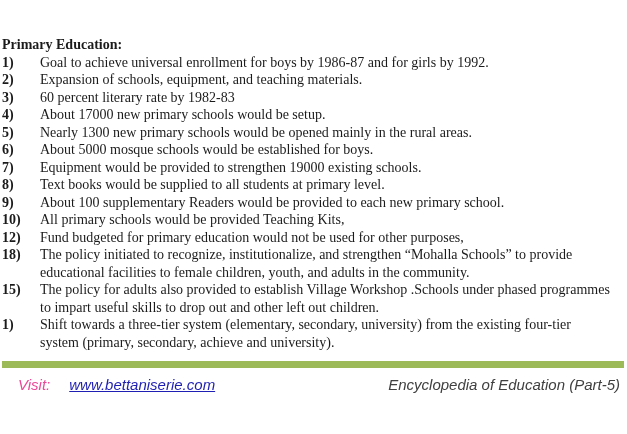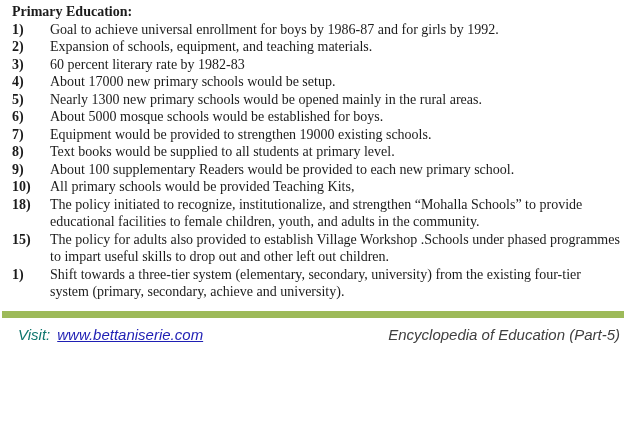--- a/index.html
+++ b/index.html
@@ -4,21 +4,21 @@
 <style>
   html, body { margin: 0; padding: 0; }
   body {
     width: 627px; height: 434px;
     background: #ffffff;
     color: #1b1b1b;
     font-family: "Liberation Serif", serif;
     overflow: hidden;
     position: relative;
   }
-  .doc { padding: 3px 2px 0 12px; }
+  .doc { padding: 3px 2px 0 2px; margin-top: 33px; }
   .heading {
     font-weight: bold;
     font-size: 14px;
     line-height: 17.5px;
   }
   .item { display: flex; align-items: flex-start; }
   .num {
     flex: 0 0 38px;
     width: 38px;
     font-weight: bold;
@@ -42,20 +42,21 @@
     padding: 8px 7px 0 18px;
     font-family: "Liberation Sans", sans-serif;
     font-style: italic;
     font-size: 15px;
   }
   .visit-label { color: #8C9CAD; margin-right: 7px; }
   a.site-link {
     color: #1F1FB4;
     text-decoration: underline;
     cursor: pointer;
+    margin-left: 12px;
   }
   .publication { color: #8C9CAD; }
 </style>
 </head>
 <body>
 
 <div class="doc">
   <div id="sections">
       <div class="section">
         <div class="heading">Primary Education:</div>
@@ -93,20 +94,24 @@
         </div>
         <div class="item">
           <span class="num">9)</span>
           <span class="text">About 100 supplementary Readers would be provided to each new primary school.</span>
         </div>
         <div class="item">
           <span class="num">10)</span>
           <span class="text">All primary schools would be provided Teaching Kits,</span>
         </div>
         <div class="item">
+          <span class="num">12)</span>
+          <span class="text">Fund budgeted for primary education would not be used for other purposes,</span>
+        </div>
+        <div class="item">
           <span class="num">18)</span>
           <span class="text">The policy initiated to recognize, institutionalize, and strengthen “Mohalla Schools” to provide educational facilities to female children, youth, and adults in the community.</span>
         </div>
         <div class="item">
           <span class="num">15)</span>
           <span class="text">The policy for adults also provided to establish Village Workshop .Schools under phased programmes to impart useful skills to drop out and other left out children.</span>
         </div>
       </div>
       <div class="section">
         <div class="item">
@@ -114,16 +119,16 @@
           <span class="text">Shift towards a three-tier system (elementary, secondary, university) from the existing four-tier system (primary, secondary, achieve and university).</span>
         </div>
       </div>
     </div>
 </div>
 
 <div class="footer-bar" style="background: rgb(157, 186, 89);"></div>
 
 <div class="footer">
   <div>
-    <span class="visit-label" style="color: #0f766e; margin-top: 40px;">Visit:</span><a class="site-link" href="#" style="color: rgb(31, 31, 180);">www.bettaniserie.com</a>
+    <span class="visit-label" style="color: #ec4899; margin-top: 40px;">Visit:</span><a class="site-link" href="#" style="color: rgb(31, 31, 180);">www.bettaniserie.com</a>
   </div>
   <div class="publication" style="color: #404040;">Encyclopedia of Education (Part-5)</div>
 </div>
 
 </body></html>

